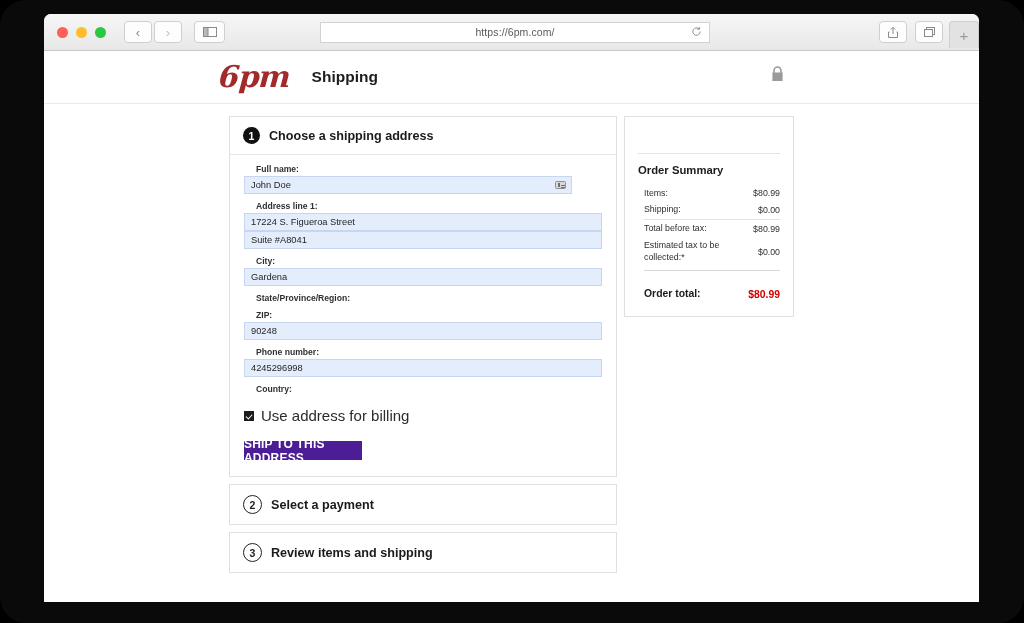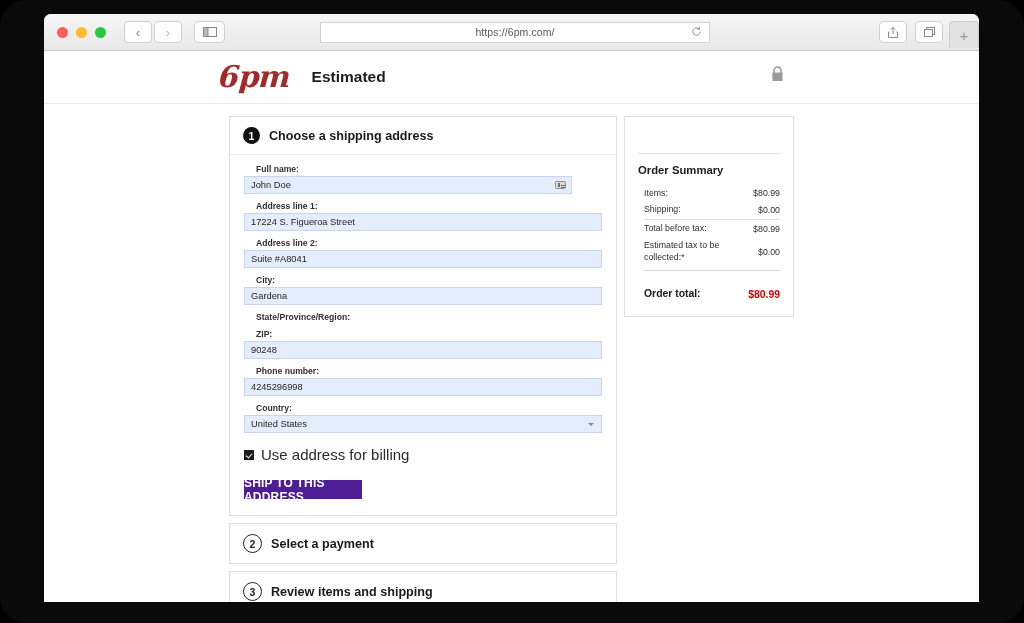--- a/index.html
+++ b/index.html
@@ -389,21 +389,21 @@
           </svg>
         </div>
       </div>
       <div class="plusbtn">+</div>
     </div>
 
     <div class="page">
 
       <div class="site-header">
         <div class="logo">6pm</div>
-        <div class="checkout-title">Estimated</div>
+        <div class="checkout-title">Shipping</div>
         <div class="lock">
           <svg width="15" height="18" viewBox="0 0 15 18" aria-hidden="true">
             <path d="M4 8 V5.5 a3.5 3.5 0 0 1 7 0 V8" fill="none" stroke="#9a9a9a" stroke-width="1.6"></path>
             <rect x="2.4" y="7.5" width="10.2" height="8.5" fill="#9a9a9a"></rect>
           </svg>
         </div>
       </div>
 
       <div class="main">
 
@@ -421,21 +421,20 @@
               <div class="input narrow">
                 <span class="val">John Doe</span>
                 <span class="autofill-icon"></span>
               </div>
 
               <div class="field-label">Address line 1:</div>
               <div class="input">
                 <span class="val">17224 S. Figueroa Street</span>
               </div>
 
-              <div class="field-label">Address line 2:</div>
               <div class="input">
                 <span class="val">Suite #A8041</span>
               </div>
 
               <div class="field-label">City:</div>
               <div class="input">
                 <span class="val">Gardena</span>
               </div>
 
               <div class="field-label">State/Province/Region:</div>
@@ -444,24 +443,20 @@
               <div class="input">
                 <span class="val">90248</span>
               </div>
 
               <div class="field-label">Phone number:</div>
               <div class="input">
                 <span class="val">4245296998</span>
               </div>
 
               <div class="field-label">Country:</div>
-              <div class="input">
-                <span class="val">United States</span>
-                <span class="caret"></span>
-              </div>
 
               <div class="checkrow">
                 <span class="checkbox"></span>
                 <span class="lbl">Use address for billing</span>
               </div>
 
               <div class="ship-btn">SHIP TO THIS ADDRESS</div>
             </div>
           </div>
 

